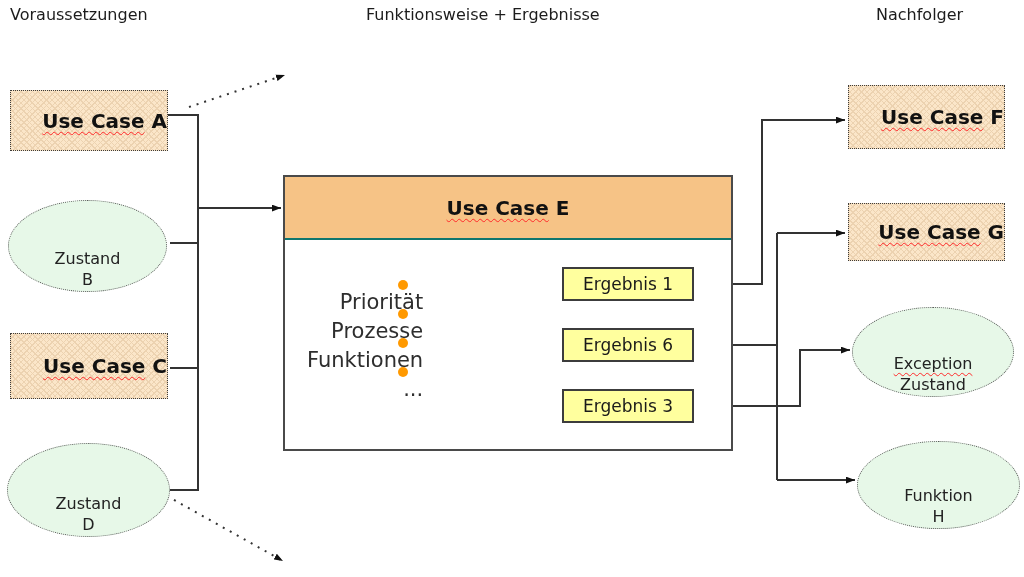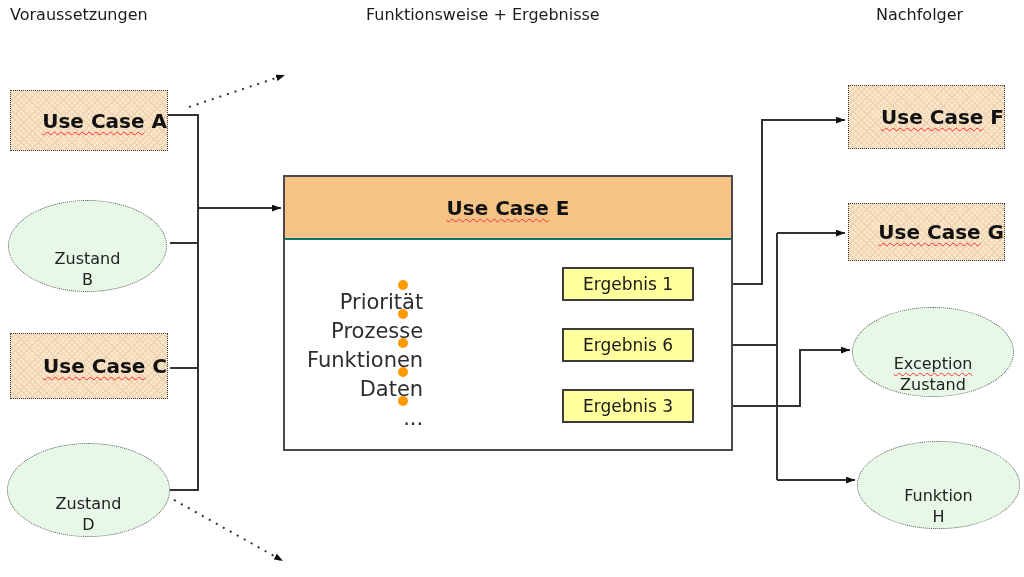--- a/index.html
+++ b/index.html
@@ -136,24 +136,20 @@
       <li>
           <span class="dot"></span>
           <span>Prozesse</span>
         </li>
       <li>
           <span class="dot"></span>
           <span>Funktionen</span>
         </li>
       <li>
           <span class="dot"></span>
-          <span>Daten</span>
-        </li>
-      <li>
-          <span class="dot"></span>
           <span>...</span>
         </li>
     </ul>
   </div>
 
   <div class="result" id="res-1">
       <span>Ergebnis 1</span>
     </div>
   <div class="result" id="res-2">
       <span>Ergebnis 6</span>

